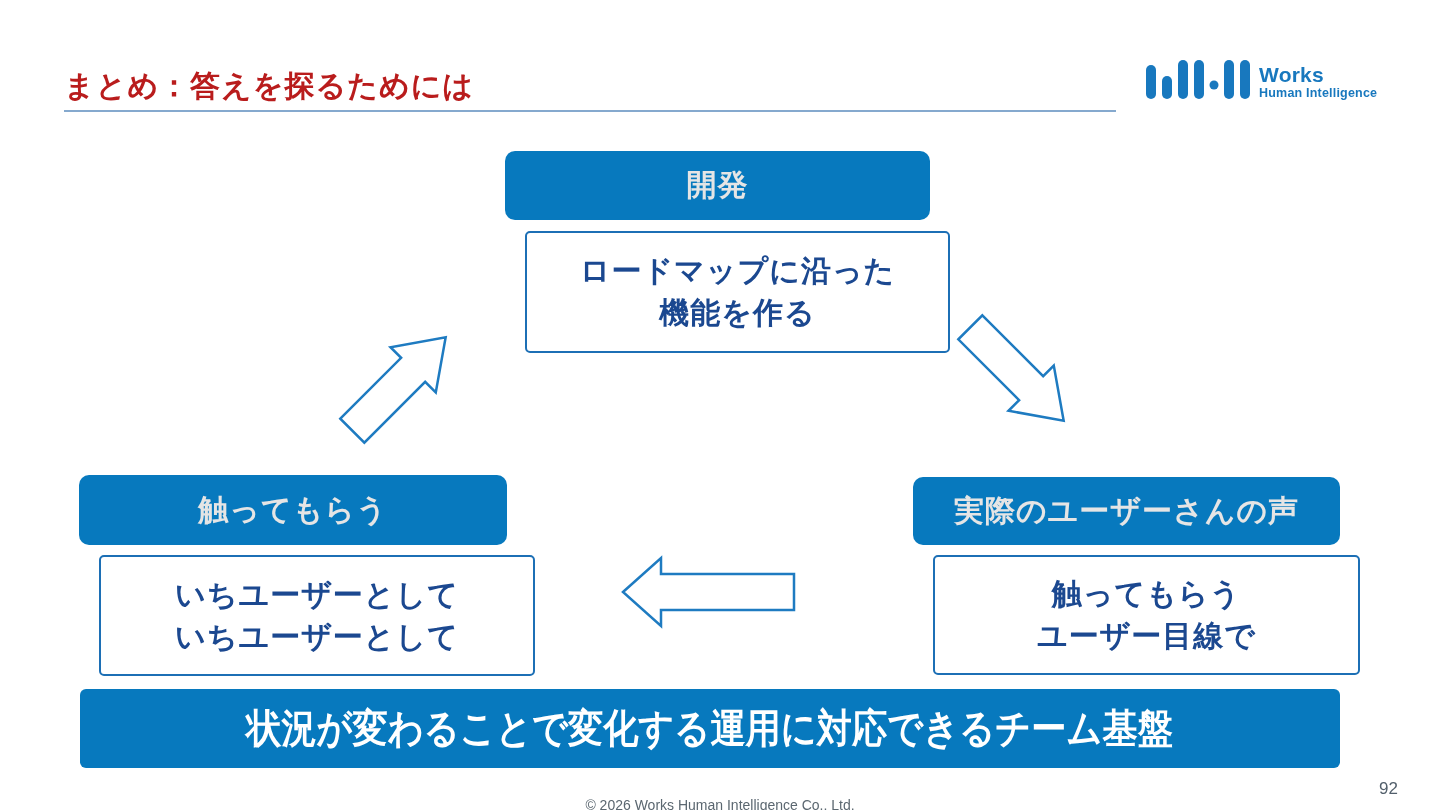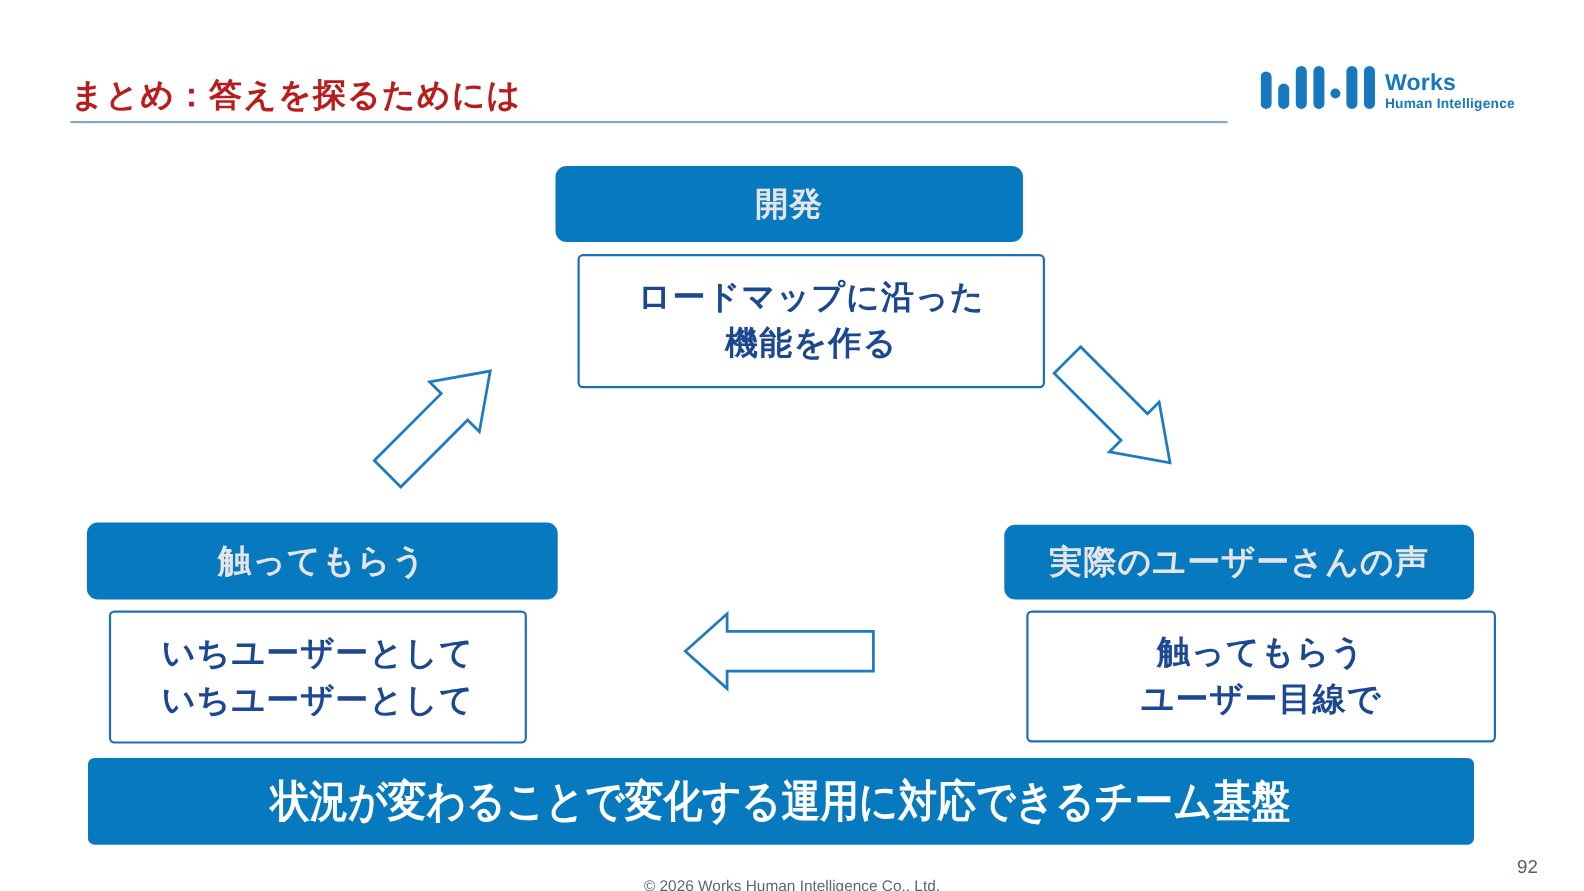--- a/index.html
+++ b/index.html
@@ -91,21 +91,21 @@
     line-height: 42px;
     letter-spacing: 1px;
     white-space: nowrap;
     margin-left: 20px;
   }
 
   .hdr-top   { left: 505px; top: 151px; width: 425px; height: 69px; }
   .body-top  { left: 505px; top: 231px; width: 425px; height: 122px; }
 
   .hdr-left  { left: 79px;  top: 475px; width: 428px; height: 70px; }
-  .body-left { left: 79px;  top: 555px; width: 380px; height: 121px; }
+  .body-left { left: 79px;  top: 555px; width: 436px; height: 121px; }
 
   .hdr-right  { left: 913px; top: 477px; width: 427px; height: 68px; }
   .body-right { left: 913px; top: 555px; width: 427px; height: 120px; }
 
   
   .arrow-svg { position: absolute; overflow: visible; }
   .arrow-up    { left: 328px; top: 313px; }
   .arrow-down  { left: 946px; top: 303px; }
   .arrow-left  { left: 621px; top: 556px; }
   .arrow-shape { fill: #ffffff; stroke: #1E7BC1; stroke-width: 2.5; stroke-linejoin: miter; }

